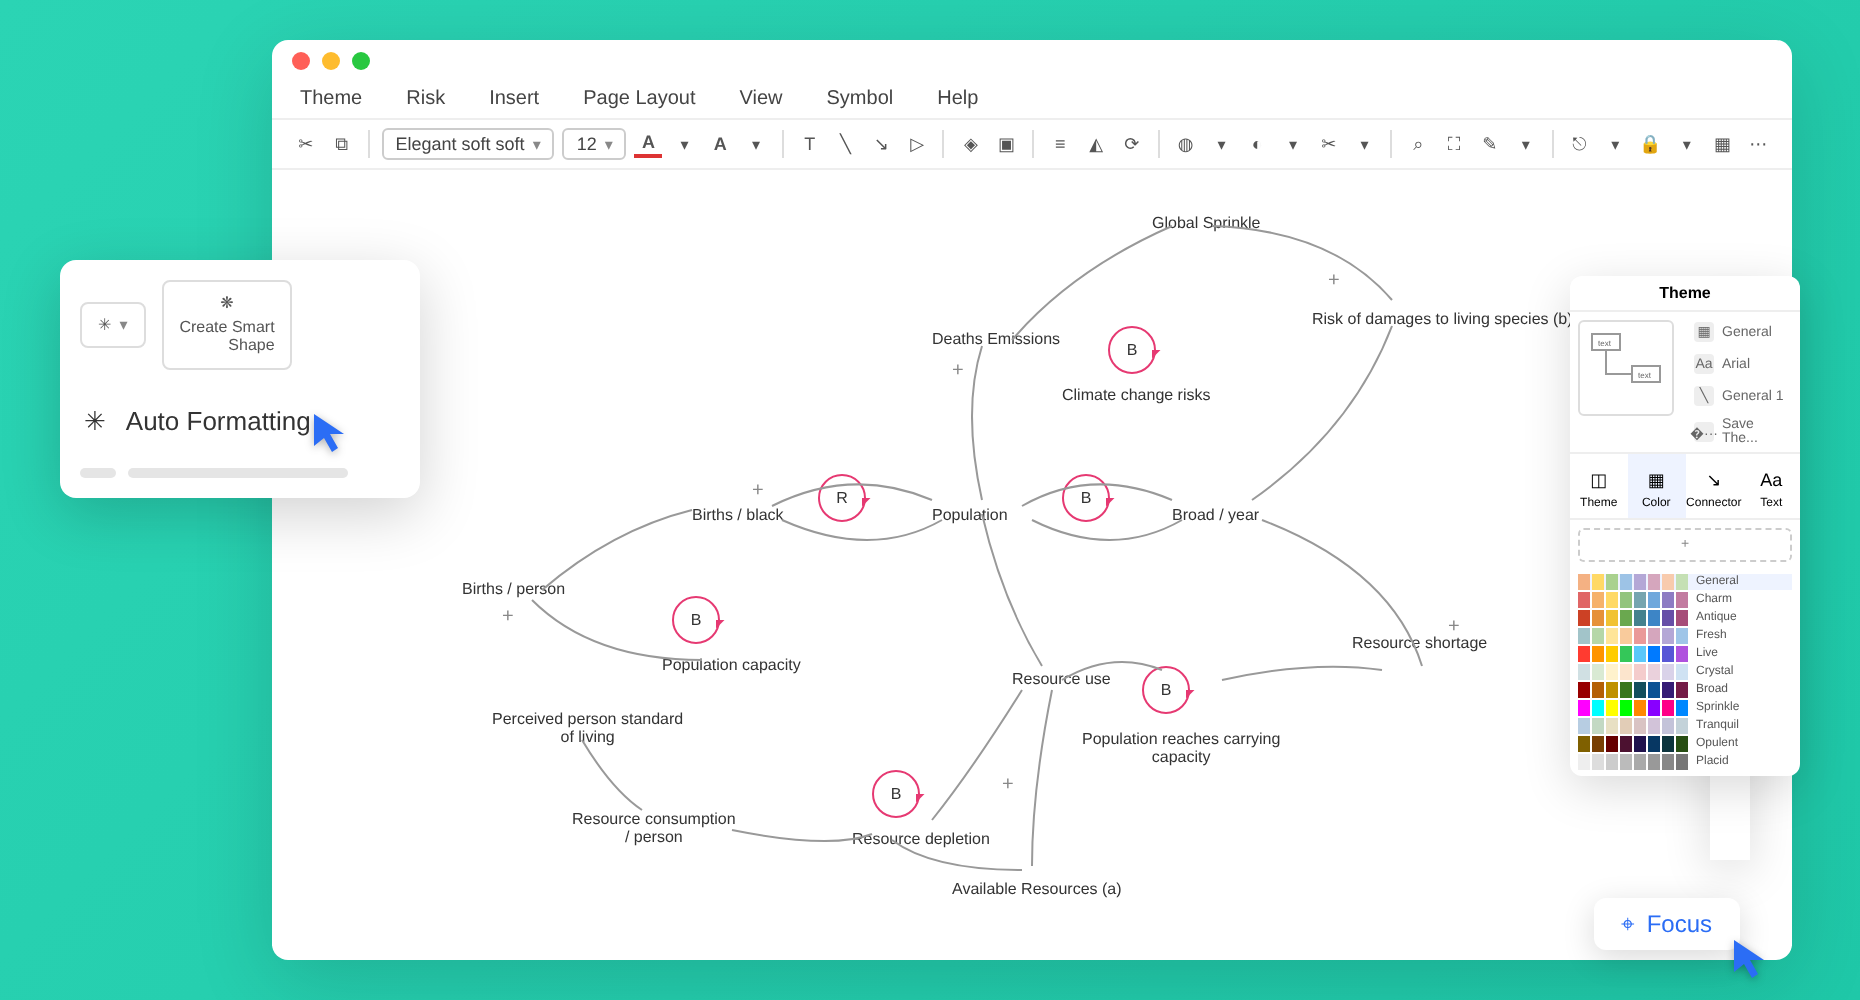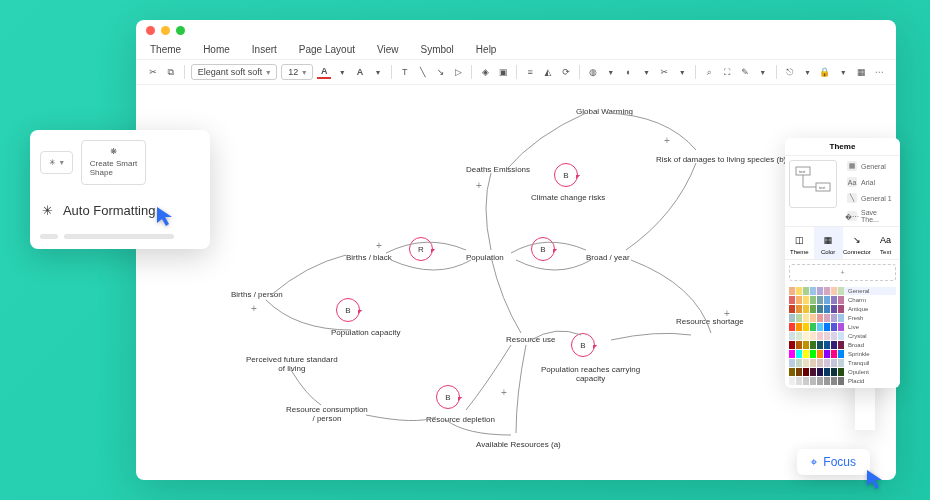--- a/index.html
+++ b/index.html
@@ -51,21 +51,21 @@
 <body>
 
 <div class="app">
   <div class="titlebar">
     <div class="tdot" style="background: rgb(255, 95, 87);"></div>
     <div class="tdot" style="background: rgb(254, 188, 46);"></div>
     <div class="tdot" style="background: rgb(40, 200, 64);"></div>
   </div>
   <div class="menubar">
       <span>Theme</span>
-      <span>Home</span>
+      <span>Risk</span>
       <span>Insert</span>
       <span>Page Layout</span>
       <span>View</span>
       <span>Symbol</span>
       <span>Help</span>
     </div>
   <div class="toolbar">
     <div class="ic">✂</div>
     <div class="ic">⧉</div>
     <div class="sep"></div>
@@ -108,30 +108,30 @@
     <div class="sep"></div>
     <div class="ic">⎋</div>
       <div class="ic chev">▾</div>
     <div class="ic">🔒</div>
       <div class="ic chev">▾</div>
     <div class="ic">▦</div>
     <div class="ic">⋯</div>
   </div>
   <div class="canvas">
 
-    <div class="node" style="left:440px;top:22px">Global Warming</div>
+    <div class="node" style="left:440px;top:22px">Global Sprinkle</div>
     <div class="node" style="left:330px;top:80px">Deaths Emissions</div>
     <div class="node" style="left:395px;top:108px">Climate change risks</div>
     <div class="node" style="left:520px;top:70px">Risk of damages to living species (b)</div>
     <div class="node" style="left:330px;top:168px">Population</div>
     <div class="node" style="left:210px;top:168px">Births / black</div>
     <div class="node" style="left:450px;top:168px">Broad / year</div>
     <div class="node" style="left:95px;top:205px">Births / person</div>
     <div class="node" style="left:195px;top:243px">Population capacity</div>
-    <div class="node" style="left:110px;top:270px;white-space:pre">Perceived future standard
+    <div class="node" style="left:110px;top:270px;white-space:pre">Perceived person standard
 of living</div>
     <div class="node" style="left:150px;top:320px;white-space:pre">Resource consumption
 / person</div>
     <div class="node" style="left:290px;top:330px">Resource depletion</div>
     <div class="node" style="left:370px;top:250px">Resource use</div>
     <div class="node" style="left:405px;top:280px;white-space:pre">Population reaches carrying
 capacity</div>
     <div class="node" style="left:540px;top:232px">Resource shortage</div>
     <div class="node" style="left:340px;top:355px">Available Resources (a)</div>
 
@@ -187,21 +187,21 @@
 </div>
 
 <div class="popL">
   <div class="popL-row1">
     <div class="popL-btn" style="flex-direction:row;gap:4px">
       <span>✳</span>
         <span class="chev">▾</span>
     </div>
     <div class="popL-btn">
       <span>❋</span>
-      <span style="white-space:pre;text-align:left;line-height:1.1">Create Smart
+      <span style="white-space:pre;text-align:right;line-height:1.1">Create Smart
 Shape</span>
     </div>
   </div>
   <div class="popL-auto">
     <span>✳</span>
     <span>Auto Formatting</span>
   </div>
   <div class="cursor" style="left:125px;top:75px">
     <svg width="20" height="22">
         <path d="M2 2 L2 18 L7 14 L11 21 L14 19 L10 12 L17 12 Z" fill="#2b6df5"></path>

